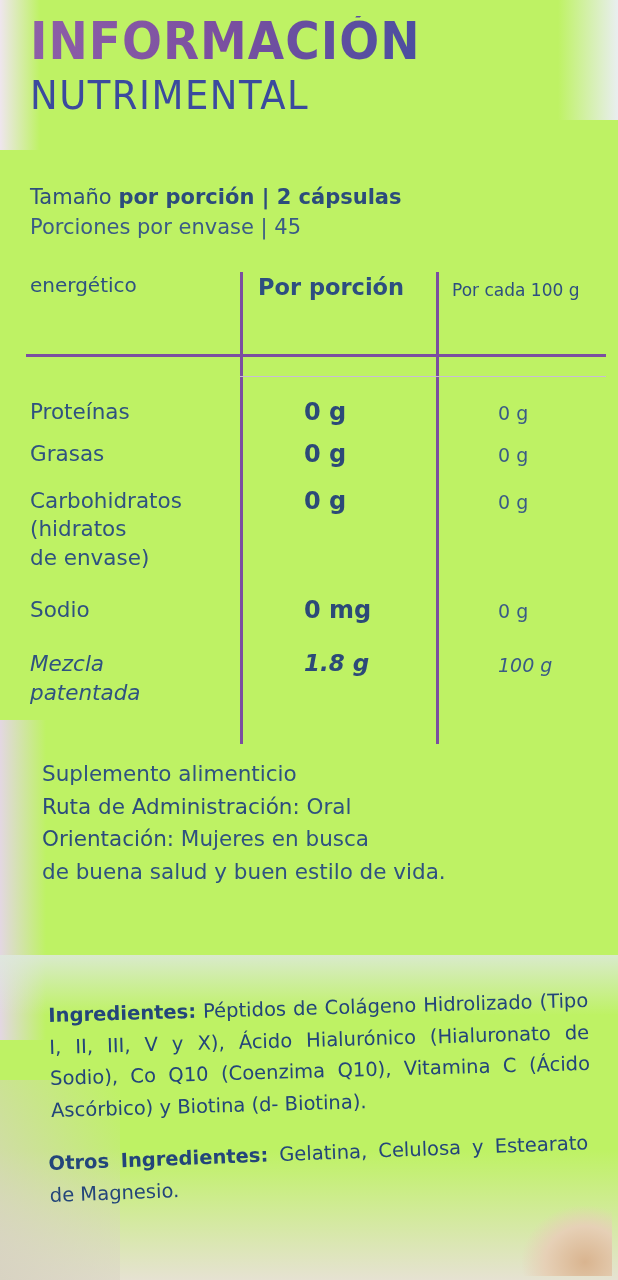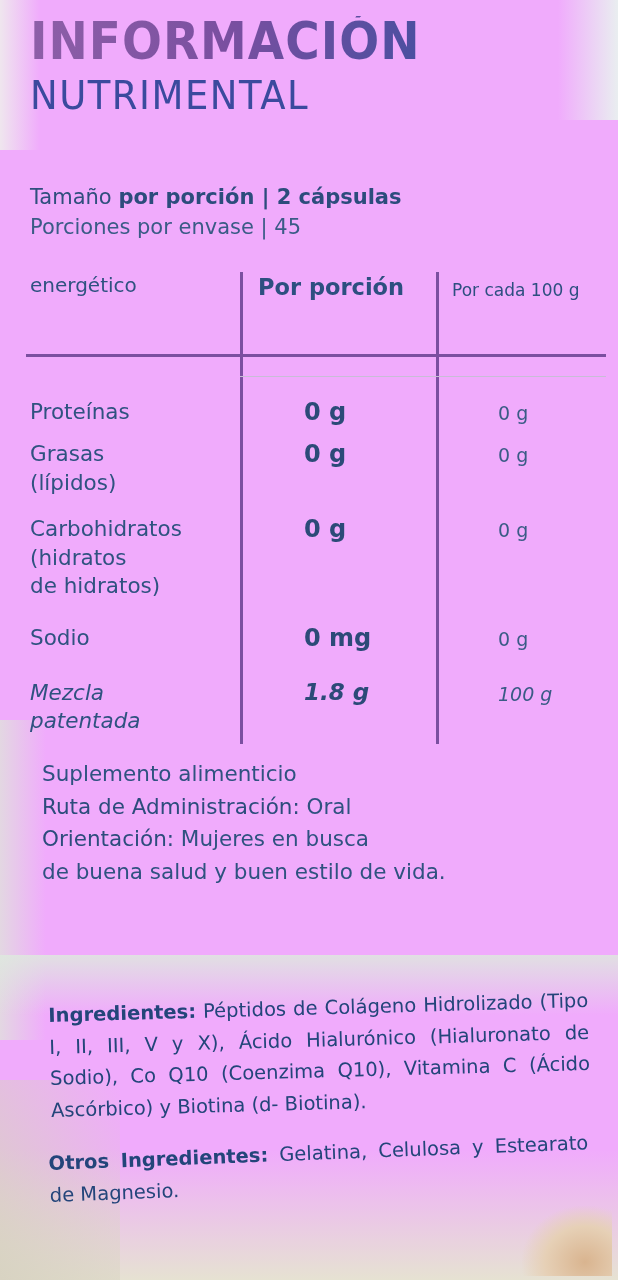--- a/index.html
+++ b/index.html
@@ -5,21 +5,21 @@
   html, body {
     margin: 0;
     padding: 0;
     background: #ffffff;
   }
   #page {
     position: relative;
     width: 618px;
     height: 1280px;
     overflow: hidden;
-    background: #f0abfc;
+    background: #bef264;
     font-family: "DejaVu Sans", sans-serif;
   }
 
   
   .bg-tint {
     position: absolute;
     pointer-events: none;
   }
   .tint-top-left {
     left: 0; top: 0; width: 40px; height: 150px;
@@ -279,31 +279,30 @@
         <div class="c-label">
           <div>Proteínas</div>
         </div>
         <div class="c-mid">0 g</div>
         <div class="c-right">0 g</div>
       </div>
 
       <div class="t-row" style="margin-top:12px;">
         <div class="c-label">
           <div>Grasas</div>
-          <div>(lípidos)</div>
         </div>
         <div class="c-mid">0 g</div>
         <div class="c-right">0 g</div>
       </div>
 
       <div class="t-row" style="margin-top:16px;">
         <div class="c-label">
           <div>Carbohidratos</div>
           <div>(hidratos</div>
-          <div>de hidratos)</div>
+          <div>de envase)</div>
         </div>
         <div class="c-mid">0 g</div>
         <div class="c-right">0 g</div>
       </div>
 
       <div class="t-row" style="margin-top:22px;">
         <div class="c-label">
           <div>Sodio</div>
         </div>
         <div class="c-mid">0 mg</div>

